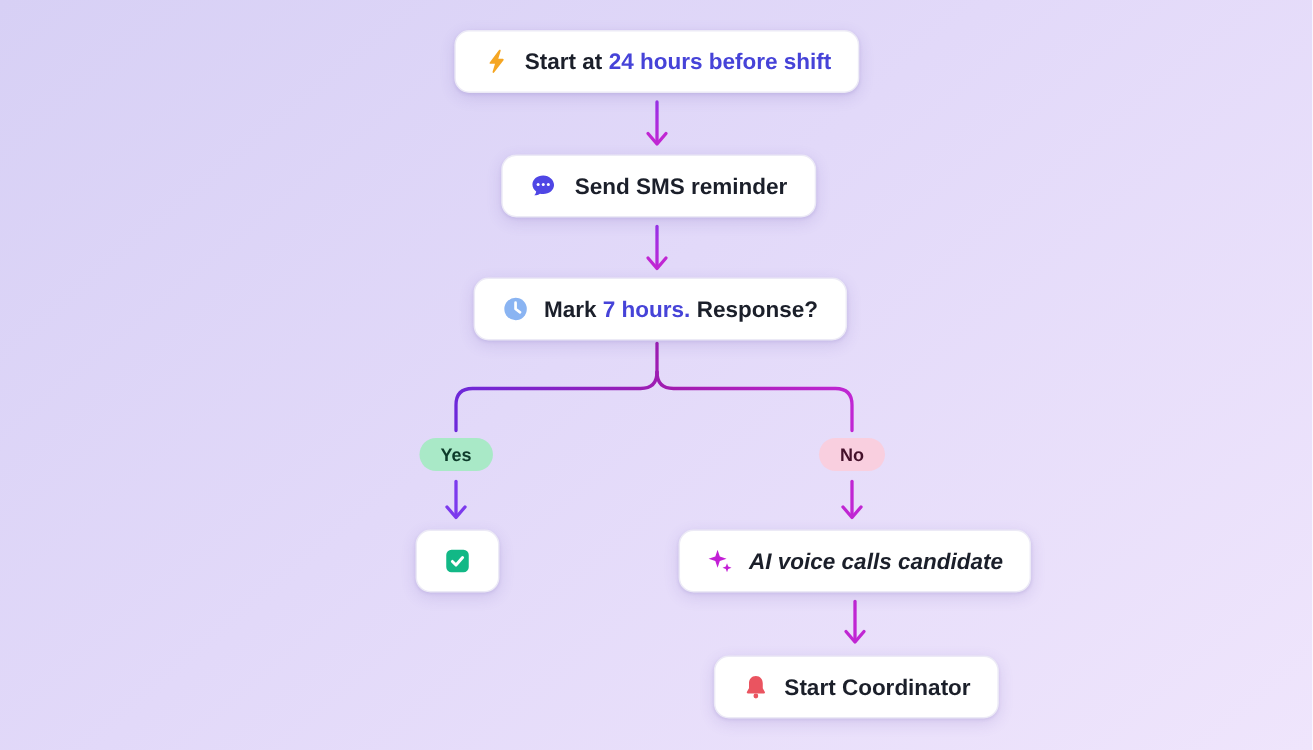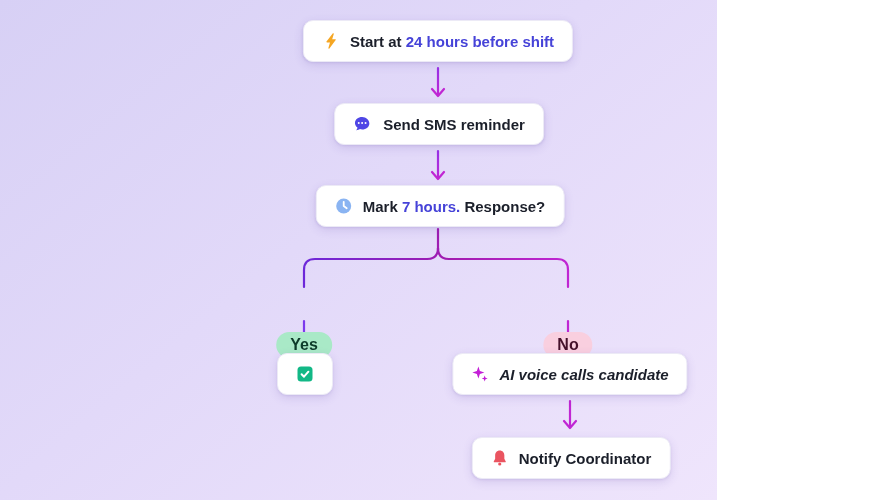--- a/index.html
+++ b/index.html
@@ -1,19 +1,19 @@
 <!DOCTYPE html>
 <html style="--violet: #6d28d9; --mid-purple: #a21caf; --magenta: #c026d3; --arrow-top: #9333ea; --highlight: #4643d8; --yes-bg: #a9e9c7; --yes-text: #0d3b2a; --no-bg: #f9cfdf; --no-text: #45112b; --bolt: #f5a623; --chat: #4f46e5; --clock: #8ab4f2; --check: #12b886; --sparkle: #c31fd6; --bell: #ea5460;"><head>
 <meta charset="utf-8">
 <style>
   html,body{margin:0;padding:0;}
   body{font-family:"Liberation Sans","DejaVu Sans",sans-serif;}
   .stage{
     position:relative;
-    width:717px;height:500px;
+    width:875px;height:500px;
     overflow:hidden;
     background:linear-gradient(140deg,#d7d0f5 0%,#e2d9f9 45%,#efe5fc 100%);
     text-align:center;
   }
   .wires{position:absolute;left:0;top:0;width:875px;height:500px;pointer-events:none;}
   .node{
     position:absolute;
     transform:translateX(-50%);
     display:flex;align-items:center;gap:10px;
     background:#ffffff;
@@ -24,23 +24,22 @@
     font-size:15px;font-weight:600;color:#1b1f2a;
     white-space:nowrap;
   }
   .node .hl{color:var(--highlight,#4643d8);font-weight:700;}
   .icon{width:18px;height:18px;flex:0 0 auto;display:block;}
   .pill{
     position:absolute;
     transform:translateX(-50%);
     border-radius:999px;
     padding:4px 14px;
-    font-size:16px;font-weight:700;
+    font-size:12px;font-weight:700;
     white-space:nowrap;
-    margin-top:40px;
   }
   .pill-yes{background:var(--yes-bg,#a9e9c7);color:var(--yes-text,#0d3b2a);}
   .pill-no{background:var(--no-bg,#f9cfdf);color:var(--no-text,#45112b);}
 </style>
 </head>
 <body>
 
 <div class="stage">
 
   <svg class="wires" viewBox="0 0 875 500">
@@ -123,16 +122,16 @@
       <path d="M13.3 10.5 14.1 12.7 16.3 13.5 14.1 14.3 13.3 16.5 12.5 14.3 10.3 13.5 12.5 12.7z" style="fill:var(--sparkle,#c31fd6)"></path>
     </svg>
     <span class="label">AI voice calls candidate</span>
   </div>
 
   <div class="node" style="left:571px;top:437px;">
     <svg class="icon" viewBox="0 0 18 18">
       <path d="M9 1.6c-2.9 0-4.6 2.2-4.6 5v3.2L3 12.4c-.2.4.1.9.5.9h11c.4 0 .7-.5.5-.9l-1.4-2.6V6.6c0-2.8-1.7-5-4.6-5z" style="fill:var(--bell,#ea5460)"></path>
       <circle cx="9" cy="15" r="1.6" style="fill:var(--bell,#ea5460)"></circle>
     </svg>
-    <span class="label">Notify Coordinator</span>
+    <span class="label">Start Coordinator</span>
   </div>
 
 </div>
 
 </body></html>

